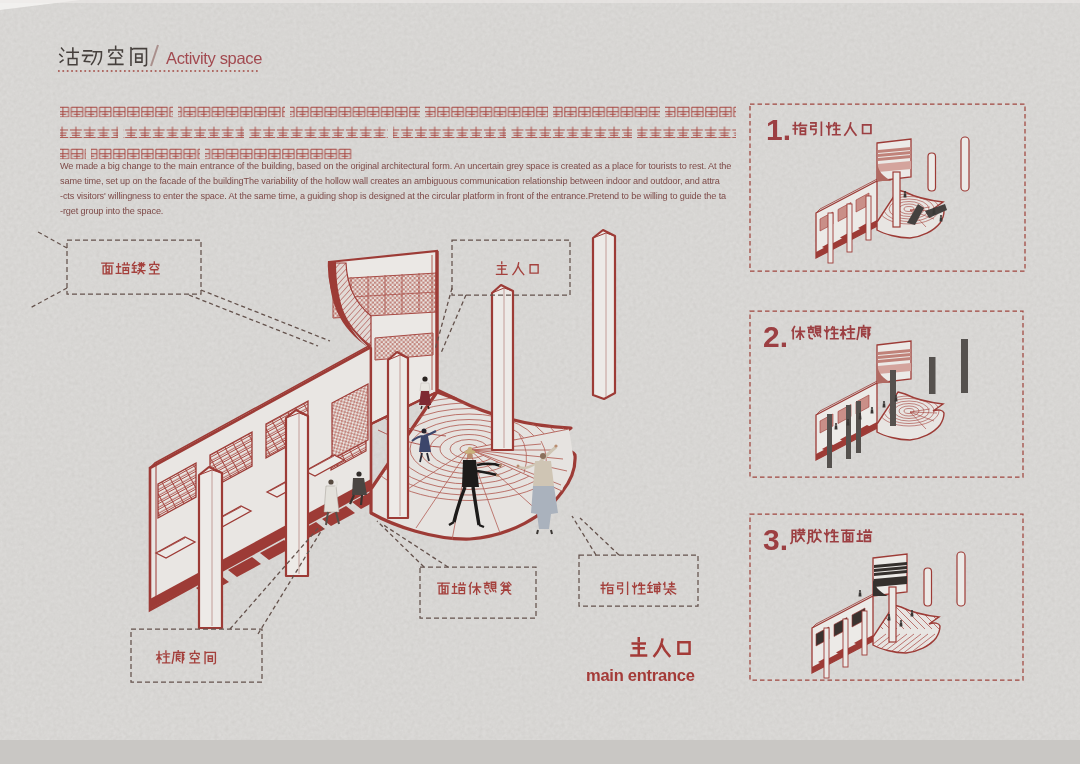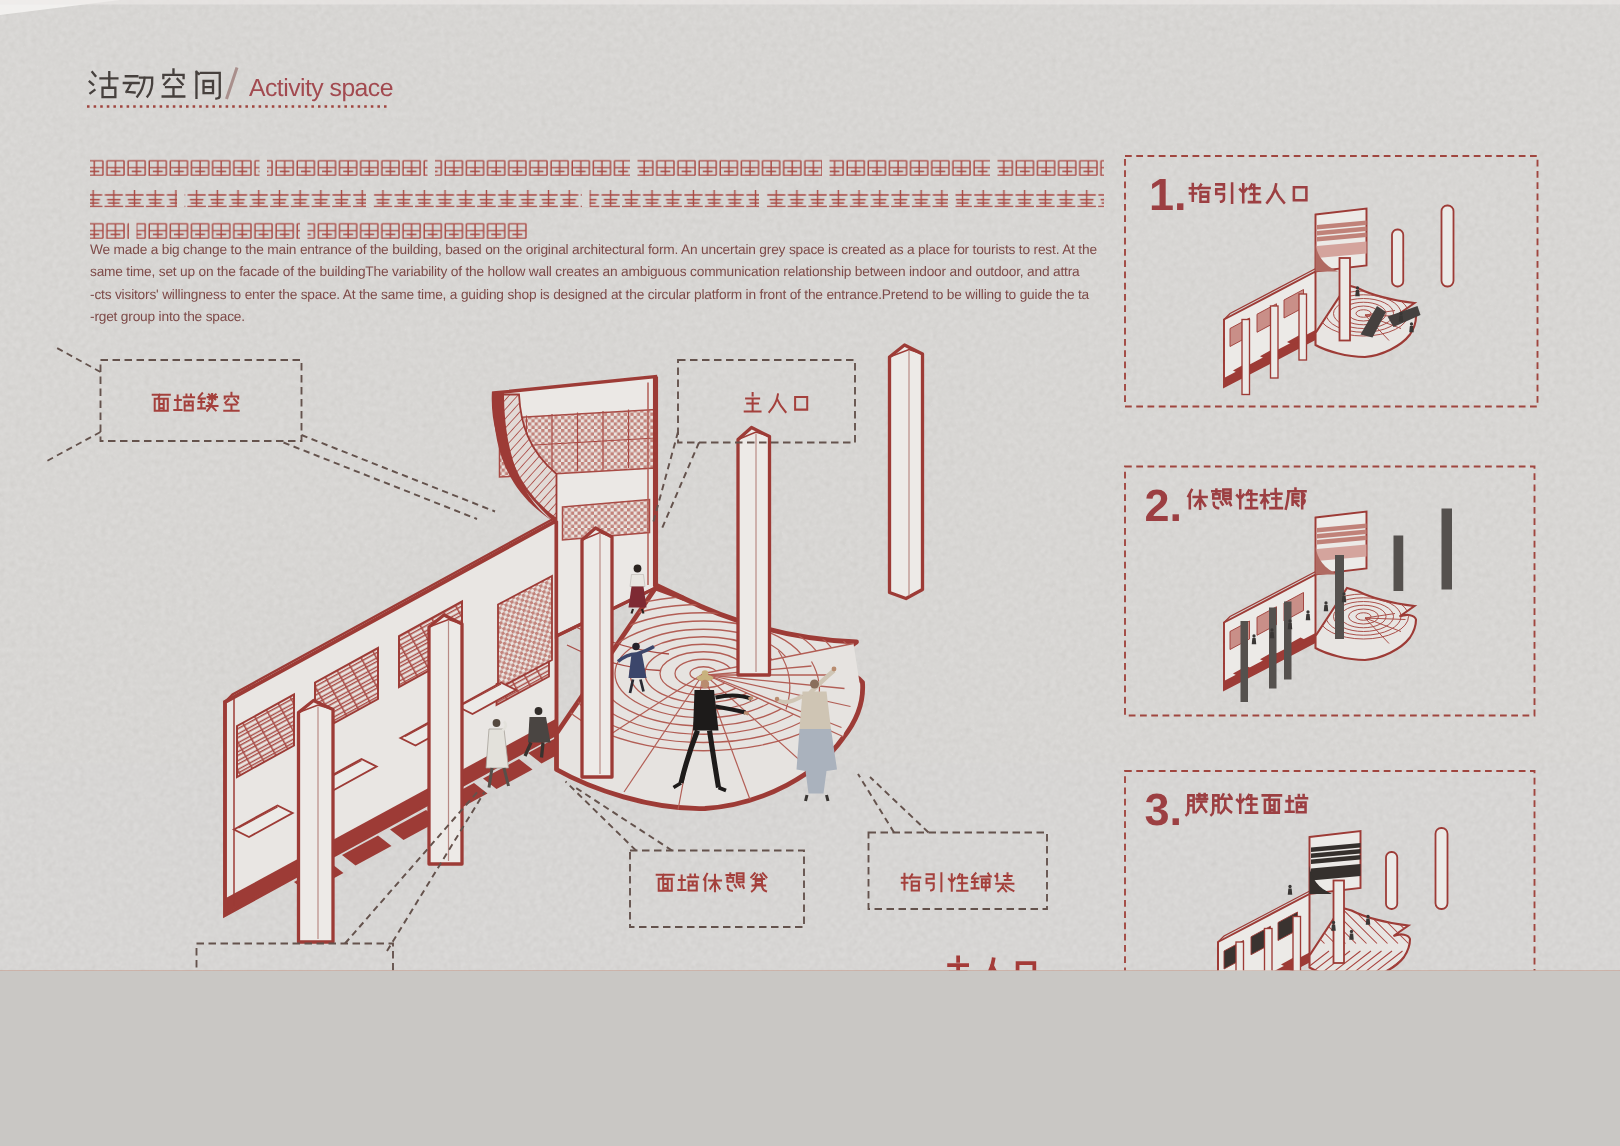--- a/index.html
+++ b/index.html
@@ -1,14 +1,14 @@
 <!DOCTYPE html>
 <html><head><meta charset="utf-8"><style>
 html,body{margin:0;padding:0;background:#c9c7c4;}
-#page{position:relative;width:1080px;height:647px;overflow:hidden;background:#c2410c;font-family:"Liberation Sans",sans-serif;}
+#page{position:relative;width:1080px;height:740px;overflow:hidden;background:#8b5cf6;font-family:"Liberation Sans",sans-serif;}
 svg text{font-family:"Liberation Sans",sans-serif;}
 </style></head><body>
 <div id="page">
 <svg width="1080" height="764" viewBox="0 0 1080 764">
 <defs>
 <g id="g-huo">
           <path d="M16,14l9,11M8,42l10,9M10,76l12,-9M40,32h50M66,14v46M46,60h38v28h-38z" fill="none" stroke="currentColor" stroke-linecap="square" stroke-linejoin="miter"></path>
         </g>
 <g id="g-dong">
           <path d="M12,26h34M6,46h44M26,50L14,72M14,72l24,2M54,30h36M90,30q2,38 -14,56M68,30q-4,34 -22,56" fill="none" stroke="currentColor" stroke-linecap="square" stroke-linejoin="miter"></path>

